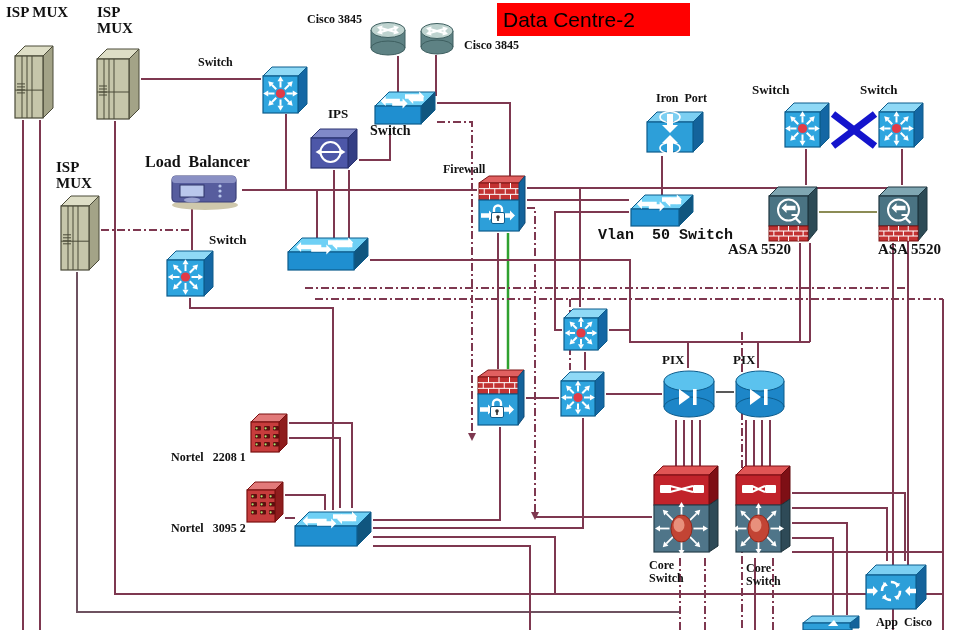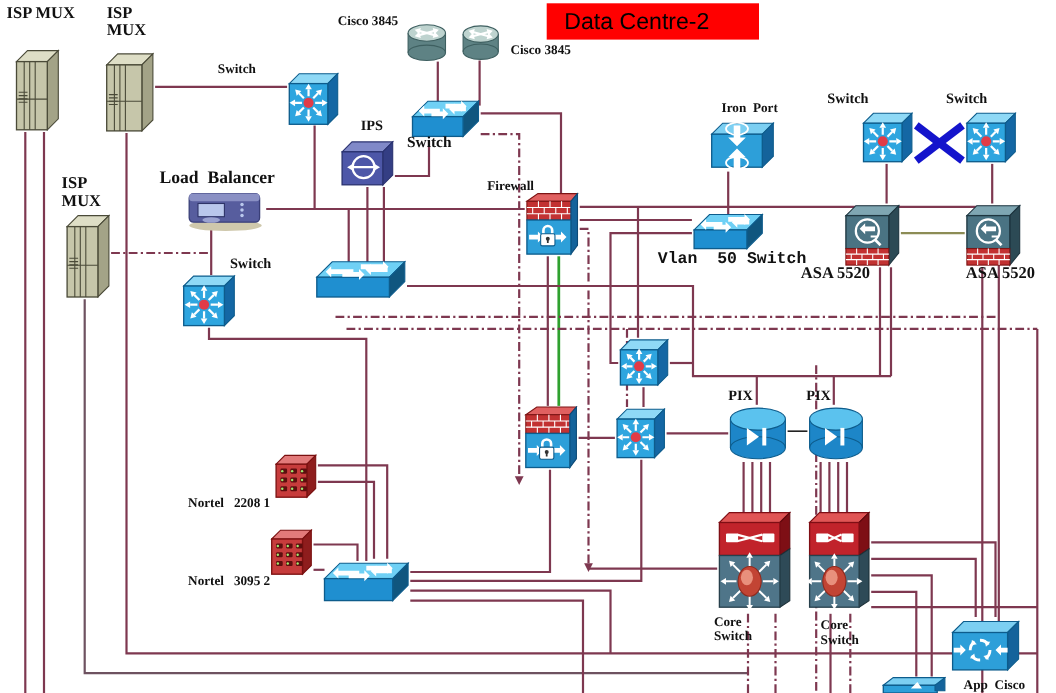--- a/index.html
+++ b/index.html
@@ -6,21 +6,21 @@
   #canvas{position:relative;width:960px;height:630px;background:#ffffff;overflow:hidden;
           font-family:"Liberation Serif", serif;}
   #wires-layer{position:absolute;left:0;top:0;z-index:1;}
   #devices-layer,#labels-layer{position:absolute;left:0;top:0;width:960px;height:630px;z-index:2;pointer-events:none;}
   #labels-layer{z-index:3;}
   .device{position:absolute;}
   .device svg{display:block;}
   .diagram-label{position:absolute;font-weight:bold;color:#111;white-space:pre;line-height:1.08;}
   #title-banner{position:absolute;z-index:4;background:#FF0000;color:#000;
      font-family:"Liberation Sans", sans-serif;font-size:21px;font-weight:400;
-     display:flex;align-items:center;padding-left:16px;box-sizing:border-box;}
+     display:flex;align-items:center;padding-left:6px;box-sizing:border-box;}
 </style>
 </head>
 <body>
 
 <div id="canvas">
   <div id="title-banner" style="left: 497px; top: 3px; width: 193px; height: 33px; background: rgb(255, 0, 0);">
     <span>Data Centre-2</span>
   </div>
   <svg id="wires-layer" width="960" height="630">
       <polyline points="23,120 23,630" fill="none" stroke="#7E3850" stroke-width="2"></polyline>

